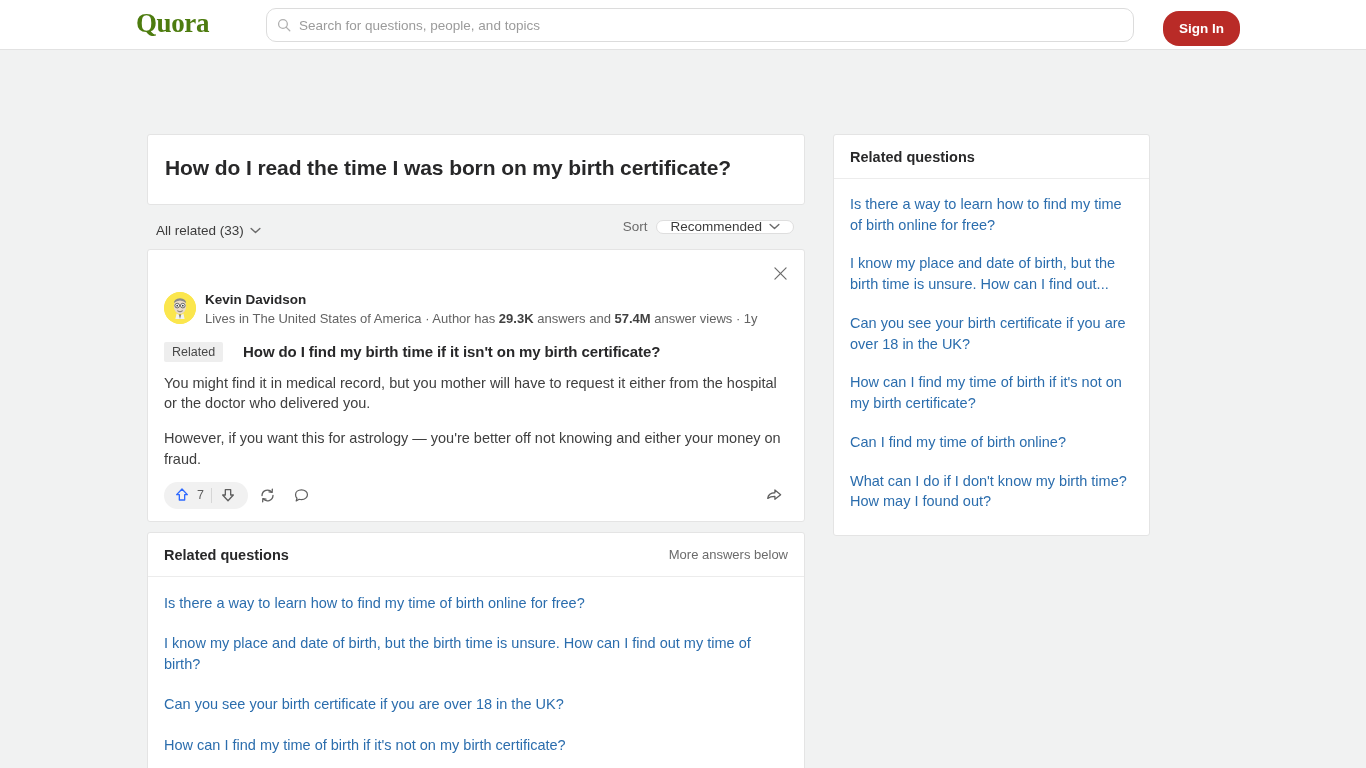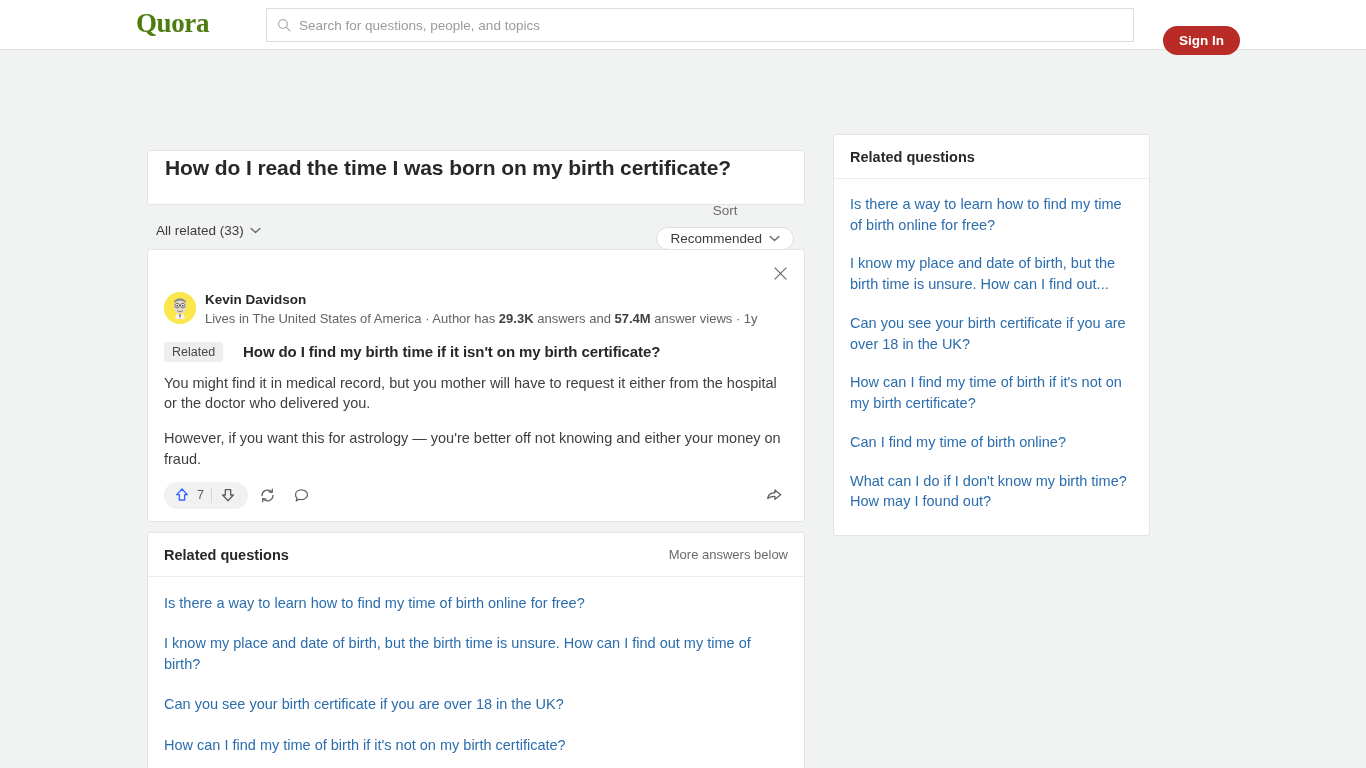--- a/index.html
+++ b/index.html
@@ -27,44 +27,44 @@
     font-size: 27px;
     color: #4d7c0f;
     letter-spacing: -0.4px;
   }
   .searchwrap {
     position: absolute;
     left: 266px; top: 8px;
     width: 868px; height: 34px;
     background: #fff;
     border: 1px solid #dcdcdc;
-    border-radius: 0;
+    border-radius: 10px;
     display: flex;
     align-items: center;
     padding: 0 10px;
   }
   .searchwrap svg { flex: none; margin-right: 8px; }
   .searchwrap input {
     border: 0; outline: 0; width: 100%;
     font-family: "Liberation Sans", sans-serif;
     font-size: 13.5px; color: #2e2e2e;
     background: transparent;
   }
   .searchwrap input::placeholder { color: #9b9b9b; }
   .signin {
     position: absolute;
     right: 126px; top: 11px;
-    height: 29px; padding: 0 16px;
+    height: 35px; padding: 0 16px;
     background: #b92b27;
     color: #fff;
     border: 0; border-radius: 16px;
     font-family: "Liberation Sans", sans-serif;
     font-size: 13.5px; font-weight: bold;
     cursor: pointer;
-    display: flex; align-items: center; margin-top: 15px;
+    display: flex; align-items: center;
   }
 
   
   .page {
     position: relative;
     width: 1366px;
     padding-top: 34px;
   }
   .col-main {
     position: absolute;
@@ -77,21 +77,21 @@
     width: 317px;
   }
 
   .card {
     background: #fff;
     border: 1px solid #e4e4e4;
     border-radius: 3px;
   }
 
   
-  .qcard { padding: 4px 17px 22px 17px; margin-top: 16px; }
+  .qcard { padding: 20px 17px 22px 17px; }
   .qtitle {
     font-size: 21px;
     font-weight: bold;
     color: #282829;
     line-height: 1.28;
     letter-spacing: -0.1px;
   }
 
   
   .filterrow {
@@ -100,25 +100,25 @@
     justify-content: space-between;
     height: 44px;
     padding: 0 11px 0 9px;
   }
   .allrelated {
     display: flex; align-items: center; gap: 6px;
     font-size: 13.5px; color: #3c3c3c;
     cursor: pointer;
     margin-top: 8px;
   }
-  .sortgroup { display: flex; align-items: center; gap: 9px; flex-direction: column; }
+  .sortgroup { display: flex; align-items: center; gap: 9px; }
   .sortlabel { font-size: 13.5px; color: #6b6b6b; }
   .sortbtn {
     display: flex; align-items: center; gap: 7px;
-    height: 23px; padding: 0 13px;
+    height: 14px; padding: 0 13px;
     border: 1px solid #dedede;
     border-radius: 16px;
     background: #fff;
     font-size: 13.5px; color: #3c3c3c;
     font-family: "Liberation Sans", sans-serif;
     cursor: pointer;
   }
   .chev { display:block; }
 
   

